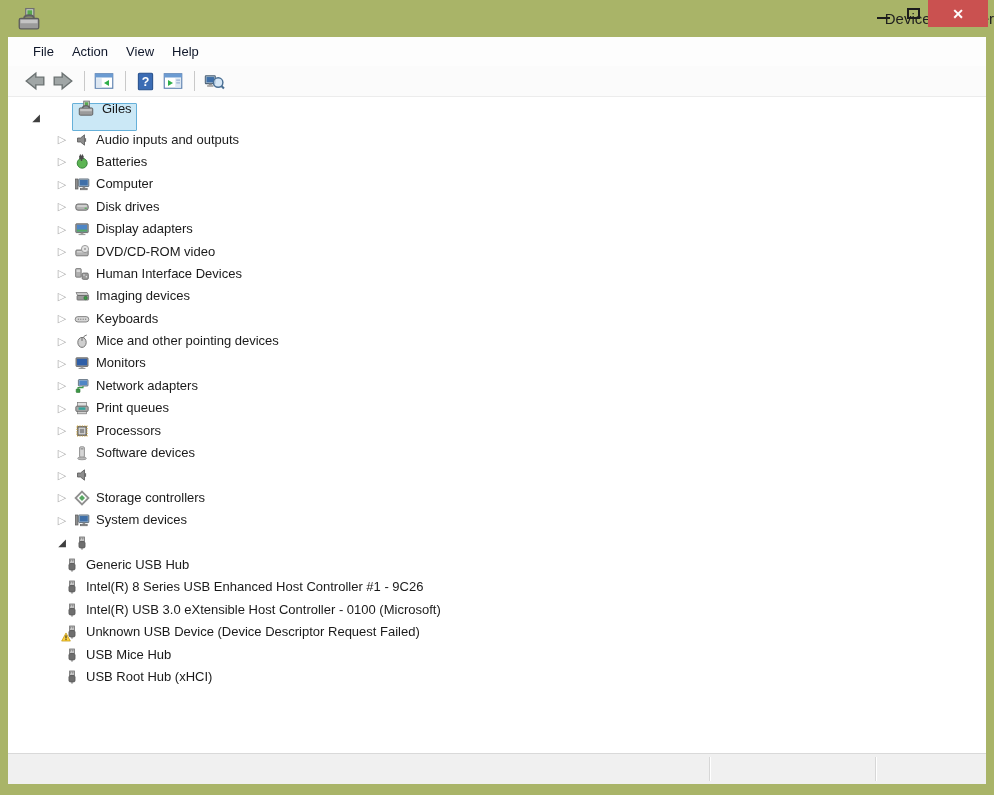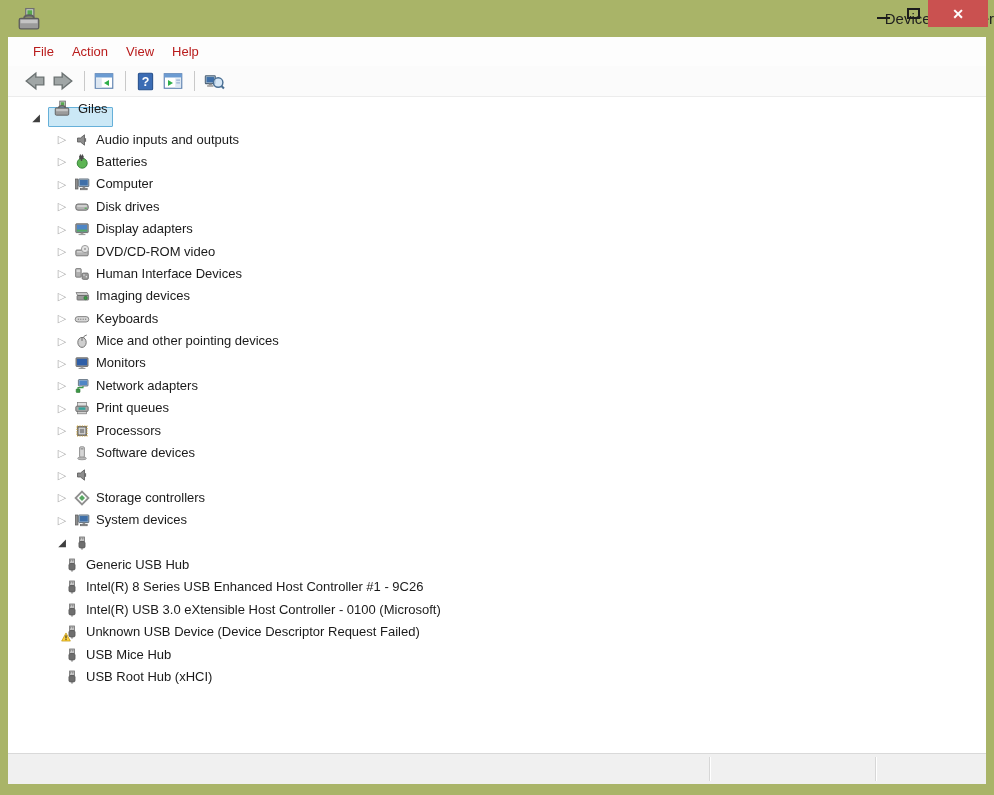--- a/index.html
+++ b/index.html
@@ -14,39 +14,39 @@
   .title-text { width:100%; text-align:right; font-size:15px; color:#1f1f1f; }
   .win-controls { position:absolute; right:6px; top:0; display:flex; align-items:flex-start; }
   .ctrl { width:30px; height:27px; display:flex; align-items:center; justify-content:center; cursor:default; }
   .ctrl.min span { display:block; width:13px; height:2px; background:#1c1c1c; margin-top:8px; }
   .ctrl.max span { display:block; width:13px; height:11px; border:2px solid #1c1c1c; }
   .ctrl.close { width:60px; background:#ca5150; }
   .ctrl.close span { color:#fff; font-size:14px; font-weight:bold; line-height:1; }
   
   .inner { margin:0 8px; flex:1 1 auto; display:flex; flex-direction:column; min-height:0; }
   .menubar { height:29px; background:#fdfdfd; display:flex; align-items:center; padding-left:16px; }
-  .menu-item { padding:4px 9px; font-size:13px; color:#b91c1c; }
+  .menu-item { padding:4px 9px; font-size:13px; color:#0f172a; }
   .toolbar { height:31px; background:#fbfbfb; border-bottom:1px solid #ececec; display:flex; align-items:center; padding-left:14px; }
   .tb-btn { width:26px; height:24px; display:flex; align-items:center; justify-content:center; margin-right:2px; }
   .tb-sep { width:1px; height:20px; background:#c9c9c9; margin:0 6px; }
   
   .tree { flex:1 1 auto; background:#ffffff; overflow:hidden; padding-top:9px; font-size:13px; color:#1a1a1a; }
   .row { height:22.4px; display:flex; align-items:center; white-space:nowrap; }
   .row.lvl0 { padding-left:20px; }
   .row.lvl1 { padding-left:46px; }
   .row.lvl2 { padding-left:56px; }
   .exp { width:16px; text-align:center; flex:0 0 auto; font-size:10px; margin-right:4px; }
   .exp.collapsed { color:#a8a8a8; font-size:11px; }
   .exp.expanded { color:#3f3f3f; font-size:10px; }
   .ticon { width:16px; height:16px; flex:0 0 auto; margin-right:6px; position:relative; }
   .ticon svg { width:16px; height:16px; display:block; }
   .ticon .overlay { position:absolute; left:-3px; bottom:-2px; width:10px; height:10px; }
   .ticon .overlay svg { width:10px; height:10px; }
   .lbl { line-height:22px; }
-  .sel-wrap { display:flex; align-items:center; background:#cbe8f6; border:1px solid #66b0d9; border-radius:1px; padding:0 4px 16px 2px; height:20px; }
+  .sel-wrap { display:flex; align-items:center; background:#cbe8f6; border:1px solid #66b0d9; border-radius:1px; padding:0 4px 16px 2px; height:28px;margin-left:24px; }
   .sel-wrap .ticon { width:22px; height:18px; margin-right:5px; }
   .sel-wrap .ticon svg { width:22px; height:18px; }
   
   .statusbar { height:31px; background:#f0f0f0; border-top:1px solid #d9d9d9; position:relative; flex:0 0 auto; }
   .sb-div { position:absolute; top:3px; bottom:3px; width:1px; background:#d7d7d7; box-shadow:1px 0 0 #ffffff; }
   .sb-div.d1 { left:701px; }
   .sb-div.d2 { left:867px; }
   .bottom-pad { height:11px; flex:0 0 auto; }
 </style>
 </head>

